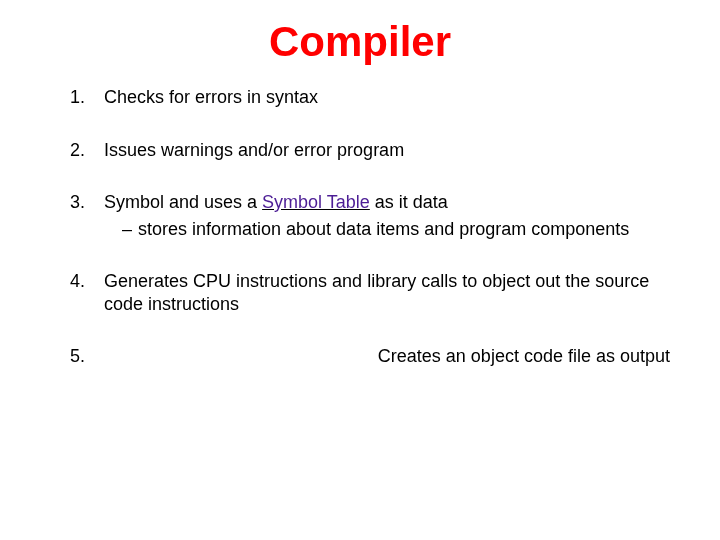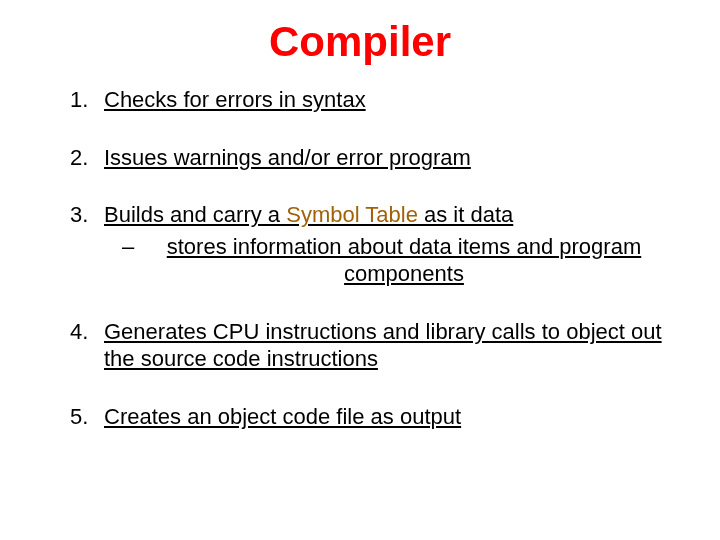--- a/index.html
+++ b/index.html
@@ -27,73 +27,72 @@
   }
   ol.main-list {
     margin: 0;
     padding: 0 0 0 20px;
     list-style: none;
     counter-reset: item;
   }
   ol.main-list > li {
     counter-increment: item;
     position: relative;
-    font-size: 22px;
+    font-size: 18px;
     line-height: 1.25;
     padding-left: 34px;
     margin-bottom: 30px;
-    text-decoration: underline;
   }
   ol.main-list > li::before {
     content: counter(item) ".";
     position: absolute;
     left: 0;
     top: 0;
   }
   ol.main-list > li:last-child {
     margin-bottom: 16px;
+    text-align: right;
   }
   .sublist {
     margin: 4px 0 0 0;
     padding: 0 0 0 18px;
     list-style: none;
   }
   .sublist > li {
     position: relative;
     padding-left: 16px;
-    text-align: center;
   }
   .sublist > li::before {
     content: "–";
     position: absolute;
     left: 0;
     top: 0;
   }
   .blue {
-    color: #a16207;
+    color: #4c1d95;
   }
   .underline {
     text-decoration: underline;
   }
 </style>
 </head>
 <body>
 
 <div class="slide">
   <h1 class="title">Compiler</h1>
 
   <ol class="main-list">
     <li>
       <span>Checks for errors in syntax</span>
     </li>
     <li>
       <span>Issues warnings and/or error program</span>
     </li>
     <li>
-      <span>Builds and carry a </span><span class="underline"><span class="blue">Symbol Table</span></span><span> as it data</span>
+      <span>Symbol and uses a </span><span class="underline"><span class="blue">Symbol Table</span></span><span> as it data</span>
       <ul class="sublist">
         <li>
           <span>stores information about data items and program components</span>
         </li>
       </ul>
     </li>
     <li>
       <span>Generates CPU instructions and library calls to object out the source code instructions</span>
     </li>
     <li>

